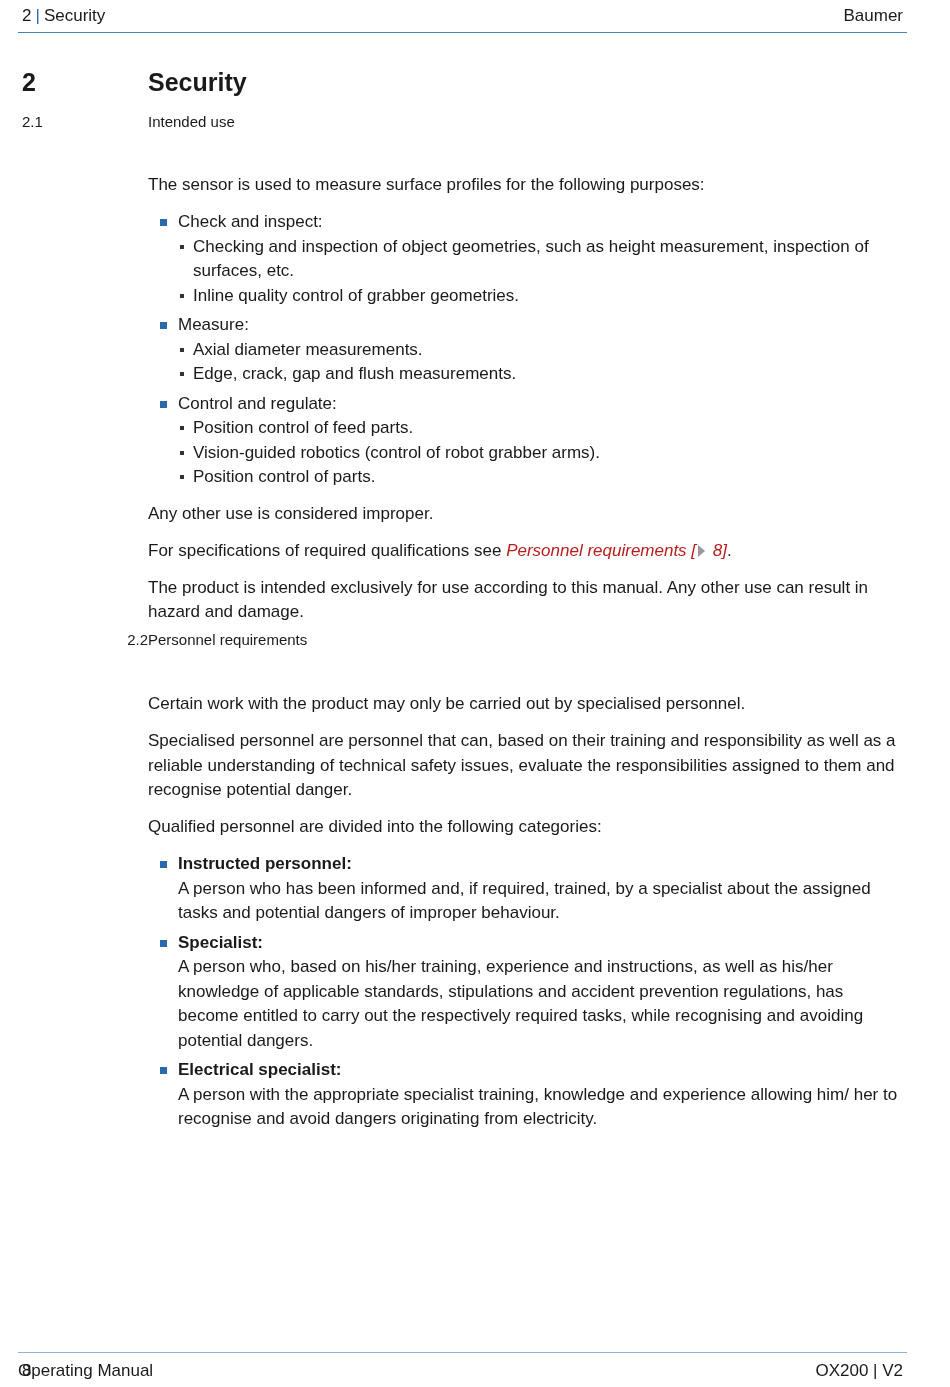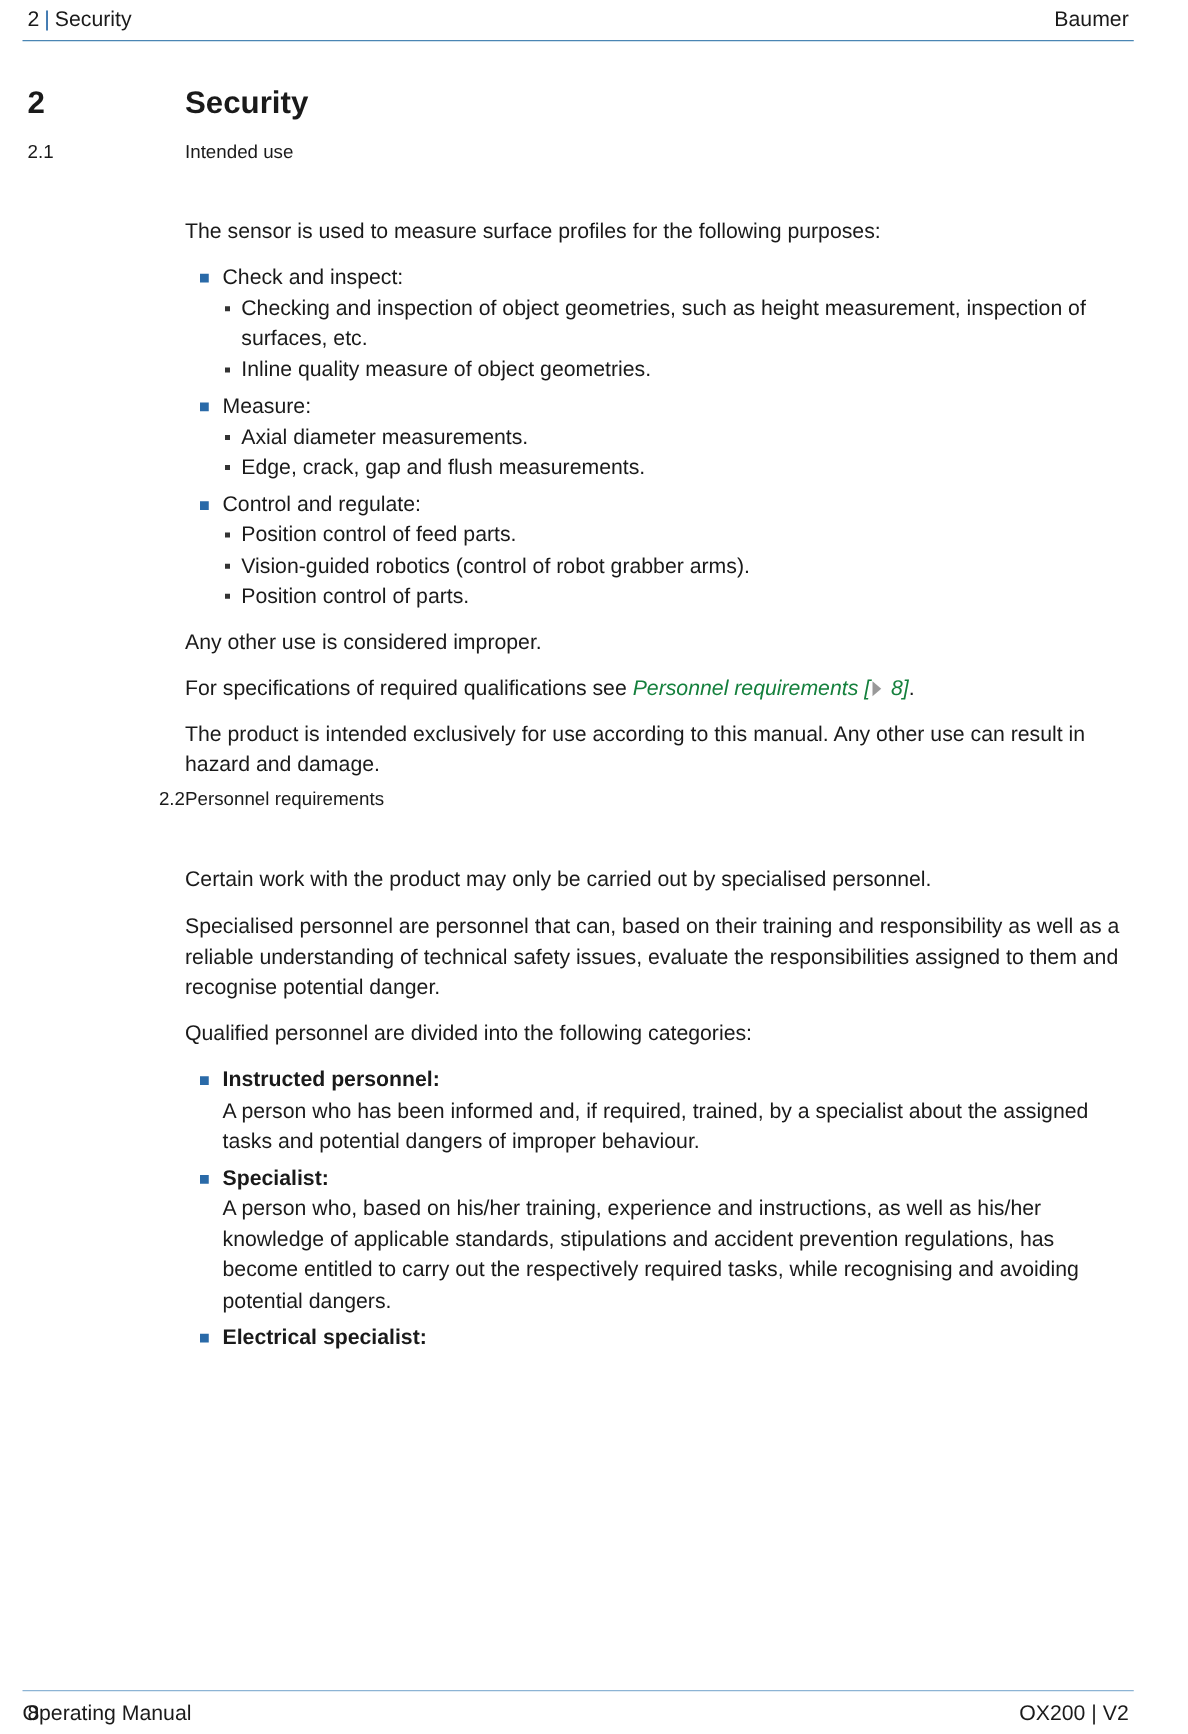--- a/index.html
+++ b/index.html
@@ -21,21 +21,21 @@
   .h2 .num { display:inline-block; width:126px; }
 
   .content { position:absolute; left:148px; width:760px; font-size:17px; line-height:24.5px;margin-top:20px; }
   .content p { margin:0 0 12.5px 0; }
   ul.l1 { list-style:none; margin:0 0 12px 0; padding:0; }
   ul.l1 > li { position:relative; padding-left:30px; margin-bottom:5px; }
   ul.l1 > li::before { content:""; position:absolute; left:12px; top:9px; width:7px; height:7px; background:#2a6aa8; }
   ul.l2 { list-style:none; margin:0; padding:0; }
   ul.l2 > li { position:relative; padding-left:15px; }
   ul.l2 > li::before { content:""; position:absolute; left:2px; top:10px; width:4px; height:4px; background:#333; }
-  .link { color:#15803d; font-style:italic; }
+  .link { color:#b91c1c; font-style:italic; }
   .tri { display:inline-block; width:0; height:0; border-top:6px solid transparent; border-bottom:6px solid transparent; border-left:7px solid #999; margin:0 3px -1px 2px; }
   b { font-weight:bold; }
 </style>
 </head>
 <body>
 
 <div class="header">
   <span class="left"><span>2</span><span class="sep">|</span><span>Security</span></span>
   <span class="right">Baumer</span>
 </div>
@@ -43,21 +43,21 @@
 <div class="h1"><span class="num">2</span><span>Security</span></div>
 
 <div class="h2" style="top:113px;"><span class="num">2.1</span><span>Intended use</span></div>
 
 <div class="content" style="top:153px;">
   <p>The sensor is used to measure surface profiles for the following purposes:</p>
   <ul class="l1">
     <li><span>Check and inspect:</span>
       <ul class="l2">
           <li>Checking and inspection of object geometries, such as height measurement, inspection of surfaces, etc.</li>
-          <li>Inline quality measure of object geometries.</li>
+          <li>Inline quality control of grabber geometries.</li>
         </ul></li>
     <li><span>Measure:</span>
       <ul class="l2">
           <li>Axial diameter measurements.</li>
           <li>Edge, crack, gap and flush measurements.</li>
         </ul></li>
     <li><span>Control and regulate:</span>
       <ul class="l2">
           <li>Position control of feed parts.</li>
           <li>Vision-guided robotics (control of robot grabber arms).</li>
@@ -71,21 +71,21 @@
 
 <div class="h2" style="top:631px;text-align:right;"><span class="num">2.2</span><span>Personnel requirements</span></div>
 
 <div class="content" style="top:672px;">
   <p>Certain work with the product may only be carried out by specialised personnel.</p>
   <p>Specialised personnel are personnel that can, based on their training and responsibility as well as a reliable understanding of technical safety issues, evaluate the responsibilities assigned to them and recognise potential danger.</p>
   <p>Qualified personnel are divided into the following categories:</p>
   <ul class="l1">
     <li><b>Instructed personnel:</b><br><span>A person who has been informed and, if required, trained, by a specialist about the assigned tasks and potential dangers of improper behaviour.</span></li>
     <li><b>Specialist:</b><br><span>A person who, based on his/her training, experience and instructions, as well as his/her knowledge of applicable standards, stipulations and accident prevention regulations, has become entitled to carry out the respectively required tasks, while recognising and avoiding potential dangers.</span></li>
-    <li><b>Electrical specialist:</b><br></li>
+    <li><b>Electrical specialist:</b><br><span>A person with the appropriate specialist training, knowledge and experience allowing him/ her to recognise and avoid dangers originating from electricity.</span></li>
   </ul>
 </div>
 
 <div class="footer">
   <span class="pg">8</span>
   <span class="mid">Operating Manual</span>
   <span class="right">OX200 | V2</span>
 </div>
 
 </body></html>

